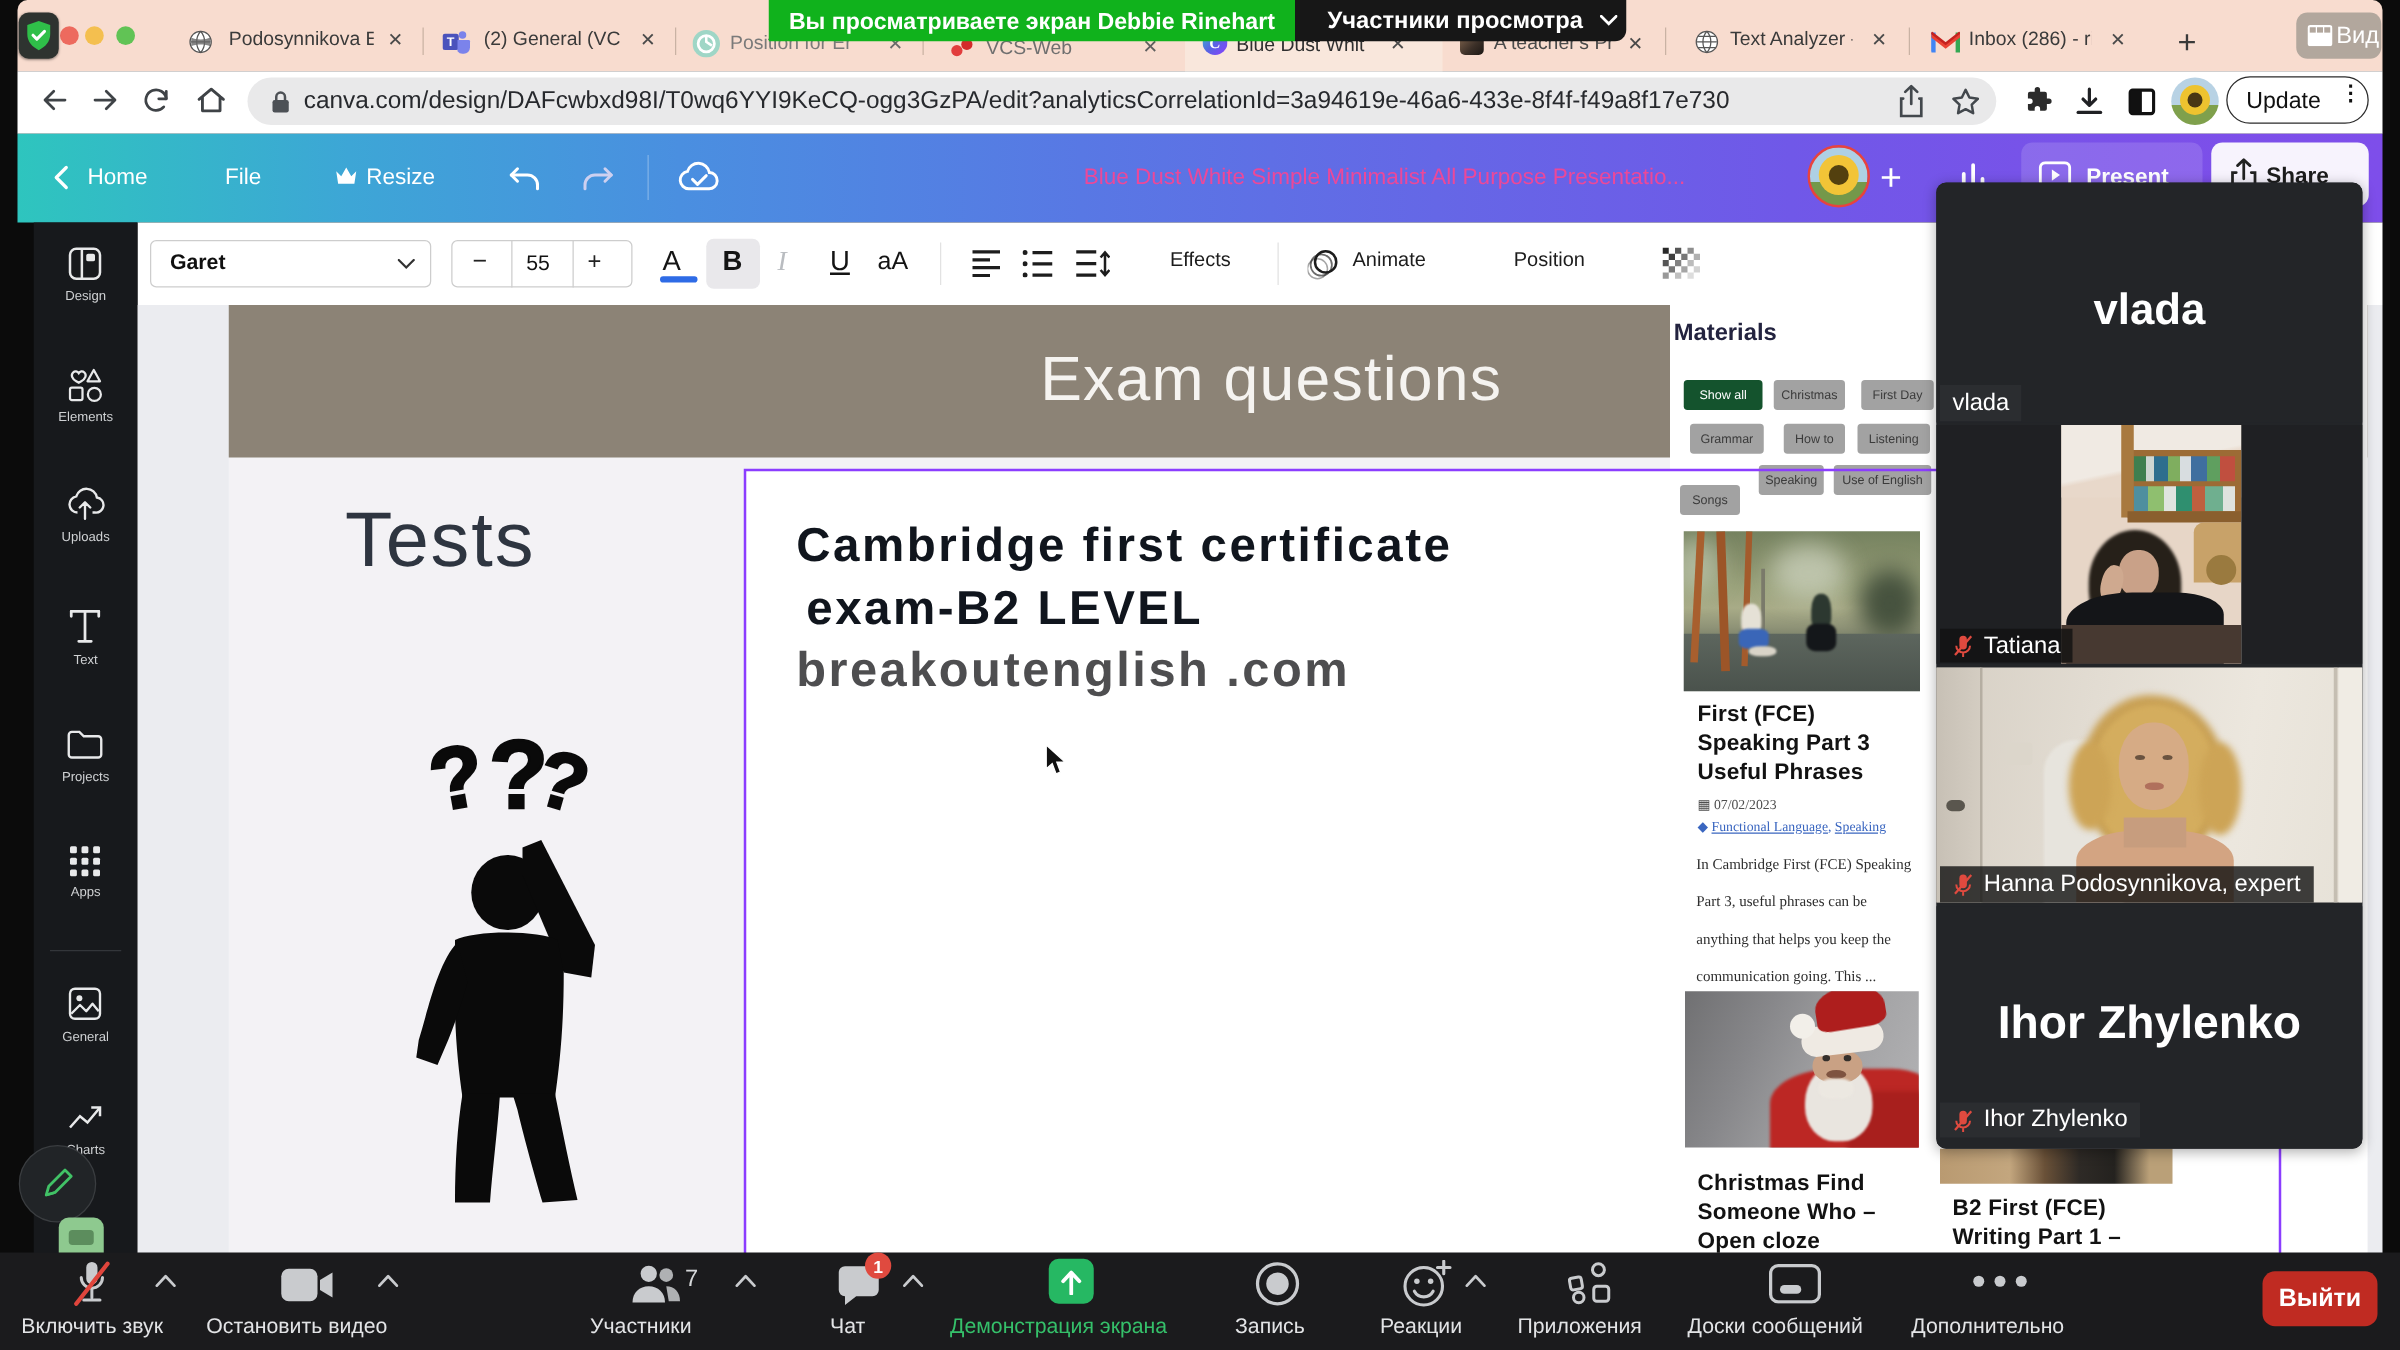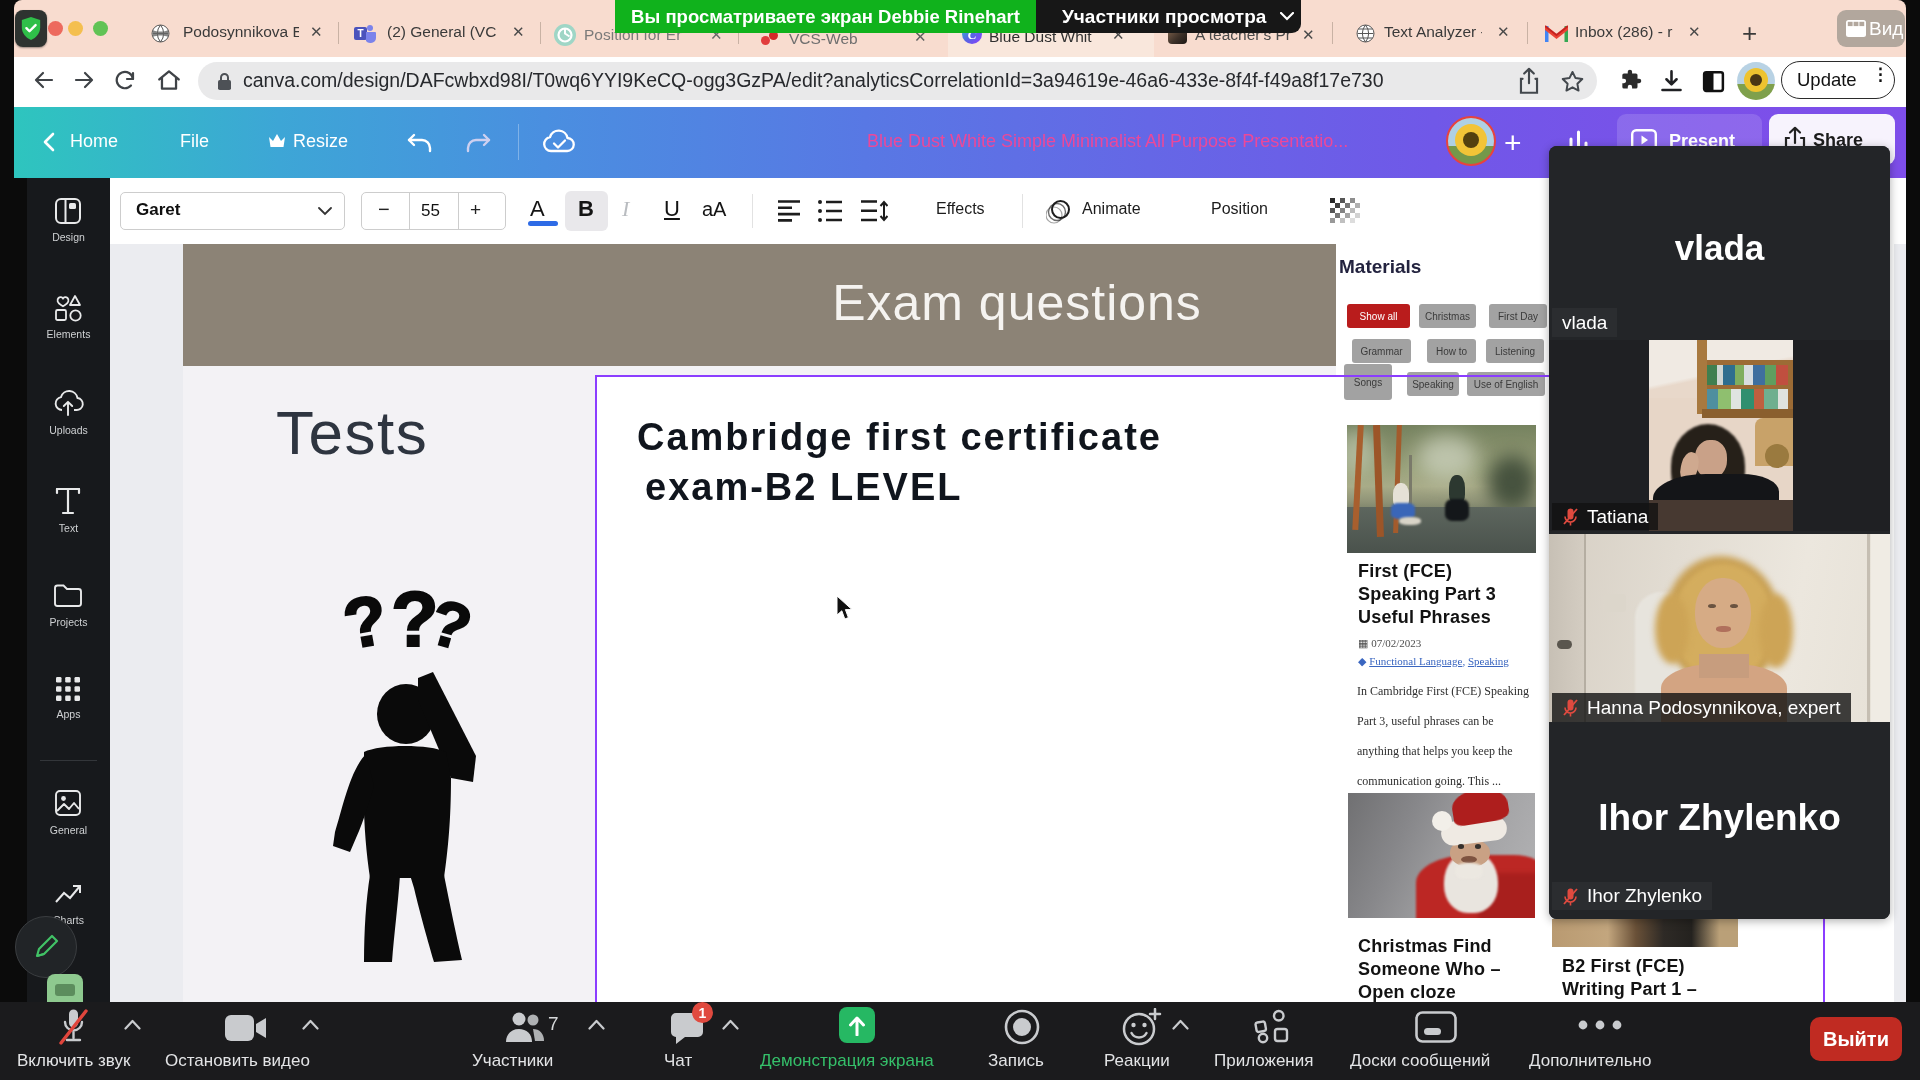--- a/index.html
+++ b/index.html
@@ -340,47 +340,47 @@
 <div class="abs" style="left:47px;top:974px;width:36px;height:30px;border-radius:8px 8px 0 0;background:#8ec98f"></div>
 <div class="abs" style="left:55px;top:984px;width:20px;height:12px;border-radius:3px;background:#5c8d5d"></div>
 
 <div class="abs" style="left:110px;top:244px;width:1796px;height:760px;background:#ebecf0"></div>
 <div class="abs" style="left:183px;top:244px;width:1711px;height:760px;background:#f3f2f5"></div>
 <div class="abs" style="left:183px;top:244px;width:1711px;height:122px;background:#8c8376"></div>
 <div class="abs" style="left:817px;top:274px;width:400px;font-size:50px;color:#f5f3f0;text-align:center;letter-spacing:1px">Exam questions</div>
 
 <div class="abs" style="left:597px;top:377px;width:741px;height:627px;background:#fff"></div>
 <div class="abs" style="left:276px;top:397px;font-size:62px;color:#2e3540;letter-spacing:1.5px">Tests</div>
-<div class="abs" style="left:637px;top:412px;font-size:38px;line-height:50px;font-weight:700;color:#10151d;letter-spacing:2px">Cambridge first certificate<br><span style="margin-left:8px">exam-B2 LEVEL</span><br></div>
+<div class="abs" style="left:637px;top:412px;font-size:38px;line-height:50px;font-weight:700;color:#10151d;letter-spacing:2px">Cambridge first certificate<br><span style="margin-left:8px">exam-B2 LEVEL</span><br><span style="color:#4e4e50;font-size:39px">breakoutenglish .com</span></div>
 
 <div class="abs" style="left:344px;top:582px;font-size:70px;font-weight:700;color:#0a0a0a;transform:rotate(-10deg);-webkit-text-stroke:2px #0a0a0a">?</div>
 <div class="abs" style="left:391px;top:574px;font-size:78px;font-weight:700;color:#0a0a0a;-webkit-text-stroke:2px #0a0a0a">?</div>
 <div class="abs" style="left:431px;top:588px;font-size:64px;font-weight:700;color:#0a0a0a;transform:rotate(16deg);-webkit-text-stroke:2px #0a0a0a">?</div>
 <svg class="abs" style="left:330px;top:660px" width="150" height="310" viewBox="0 0 150 310">
 <ellipse cx="76" cy="54" rx="29" ry="30" fill="#0a0a0a"></ellipse>
 <path d="M88 18 L103 12 L146 96 L143 122 L121 118 L88 40 Z" fill="#0a0a0a"></path>
 <path d="M34 92 C50 84 100 84 116 92 L121 118 C121 160 118 190 114 218 L40 218 C36 190 33 160 34 118 Z" fill="#0a0a0a"></path>
 <path d="M36 94 C20 110 12 150 5 172 L3 186 L20 192 L26 178 C34 160 40 140 44 126 Z" fill="#0a0a0a"></path>
 <path d="M40 215 L70 215 C68 245 64 275 62 302 L34 302 C34 270 36 240 40 215 Z" fill="#0a0a0a"></path>
 <path d="M80 215 L114 215 C120 245 126 275 132 300 L104 302 C96 275 88 245 84 228 Z" fill="#0a0a0a"></path>
 </svg>
 
 <svg class="abs" style="left:836px;top:595px" width="17" height="26" viewBox="0 0 17 26">
     <path d="M1 1v19l4.8-4.2 3 8.2 3.6-1.4-3-8H16z" fill="#111" stroke="#fff" stroke-width="1"></path>
   </svg>
 
 <div class="abs" style="left:1336px;top:244px;width:558px;height:760px;background:#fff"></div>
 <div class="abs" style="left:1339px;top:256px;font-size:19px;font-weight:700;color:#23233f">Materials</div>
-<div class="chip" style="left:1347px;top:304px;width:63px;height:24px;background:#b91c1c">Show all</div>
+<div class="chip" style="left:1347px;top:304px;width:63px;height:24px;background:#14532d">Show all</div>
 <div class="chip chipg" style="left:1419px;top:304px;width:57px;height:24px">Christmas</div>
 <div class="chip chipg" style="left:1489px;top:304px;width:58px;height:24px">First Day</div>
 <div class="chip chipg" style="left:1352px;top:339px;width:59px;height:24px">Grammar</div>
 <div class="chip chipg" style="left:1427px;top:339px;width:49px;height:24px">How to</div>
 <div class="chip chipg" style="left:1486px;top:339px;width:58px;height:24px">Listening</div>
-<div class="chip chipg" style="left:1344px;top:364px;width:48px;height:36px">Songs</div>
+<div class="chip chipg" style="left:1344px;top:388px;width:48px;height:24px">Songs</div>
 <div class="chip chipg" style="left:1407px;top:372px;width:52px;height:24px">Speaking</div>
 <div class="chip chipg" style="left:1467px;top:372px;width:78px;height:24px">Use of English</div>
 
 <div class="abs" style="left:1347px;top:425px;width:189px;height:128px;overflow:hidden;background:linear-gradient(180deg,#75825f 0%,#87906c 18%,#9aa27b 35%,#a8ab87 48%,#8f9377 60%,#6b745f 72%,#596155 82%,#525a54 100%)">
 <div class="abs" style="left:70px;top:10px;width:60px;height:45px;background:#c9cfba;border-radius:50%;filter:blur(10px);opacity:.8"></div>
 <div class="abs" style="left:140px;top:30px;width:50px;height:55px;background:#46523e;border-radius:50%;filter:blur(9px)"></div>
 <div class="abs" style="left:-10px;top:5px;width:40px;height:45px;background:#bec7ae;border-radius:50%;filter:blur(9px);opacity:.7"></div>
 <div class="abs" style="left:0;top:82px;width:189px;height:46px;background:linear-gradient(180deg,#5d665e,#4a524c)"></div>
 <div class="abs" style="left:8px;top:0;width:6px;height:105px;background:#a85f2e;transform:rotate(3deg)"></div>
 <div class="abs" style="left:28px;top:0;width:7px;height:112px;background:#9c5528;transform:rotate(-2deg)"></div>

